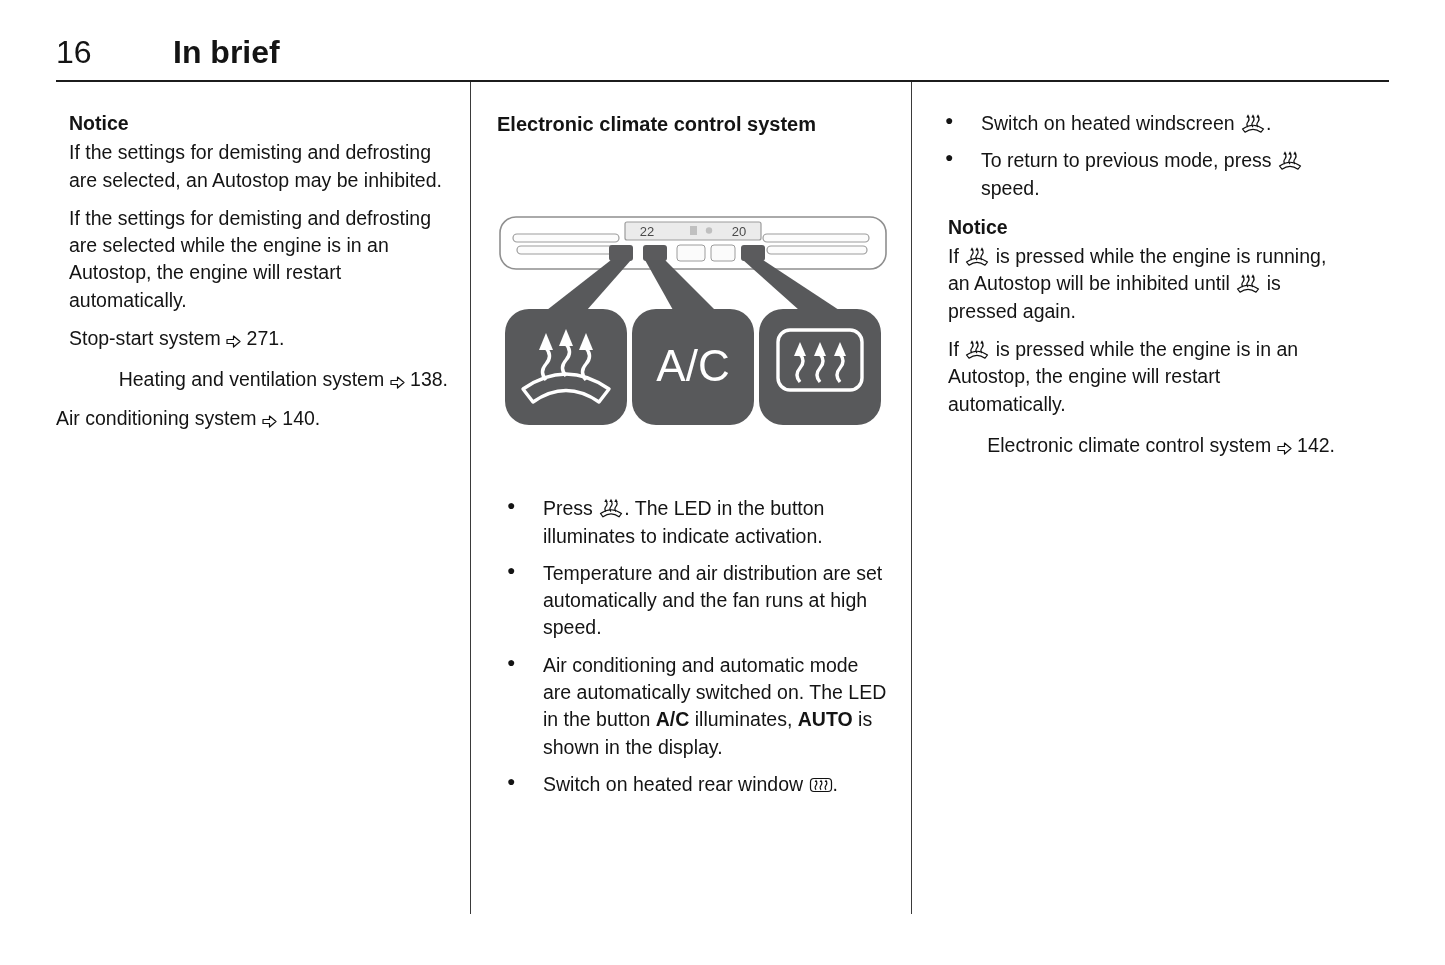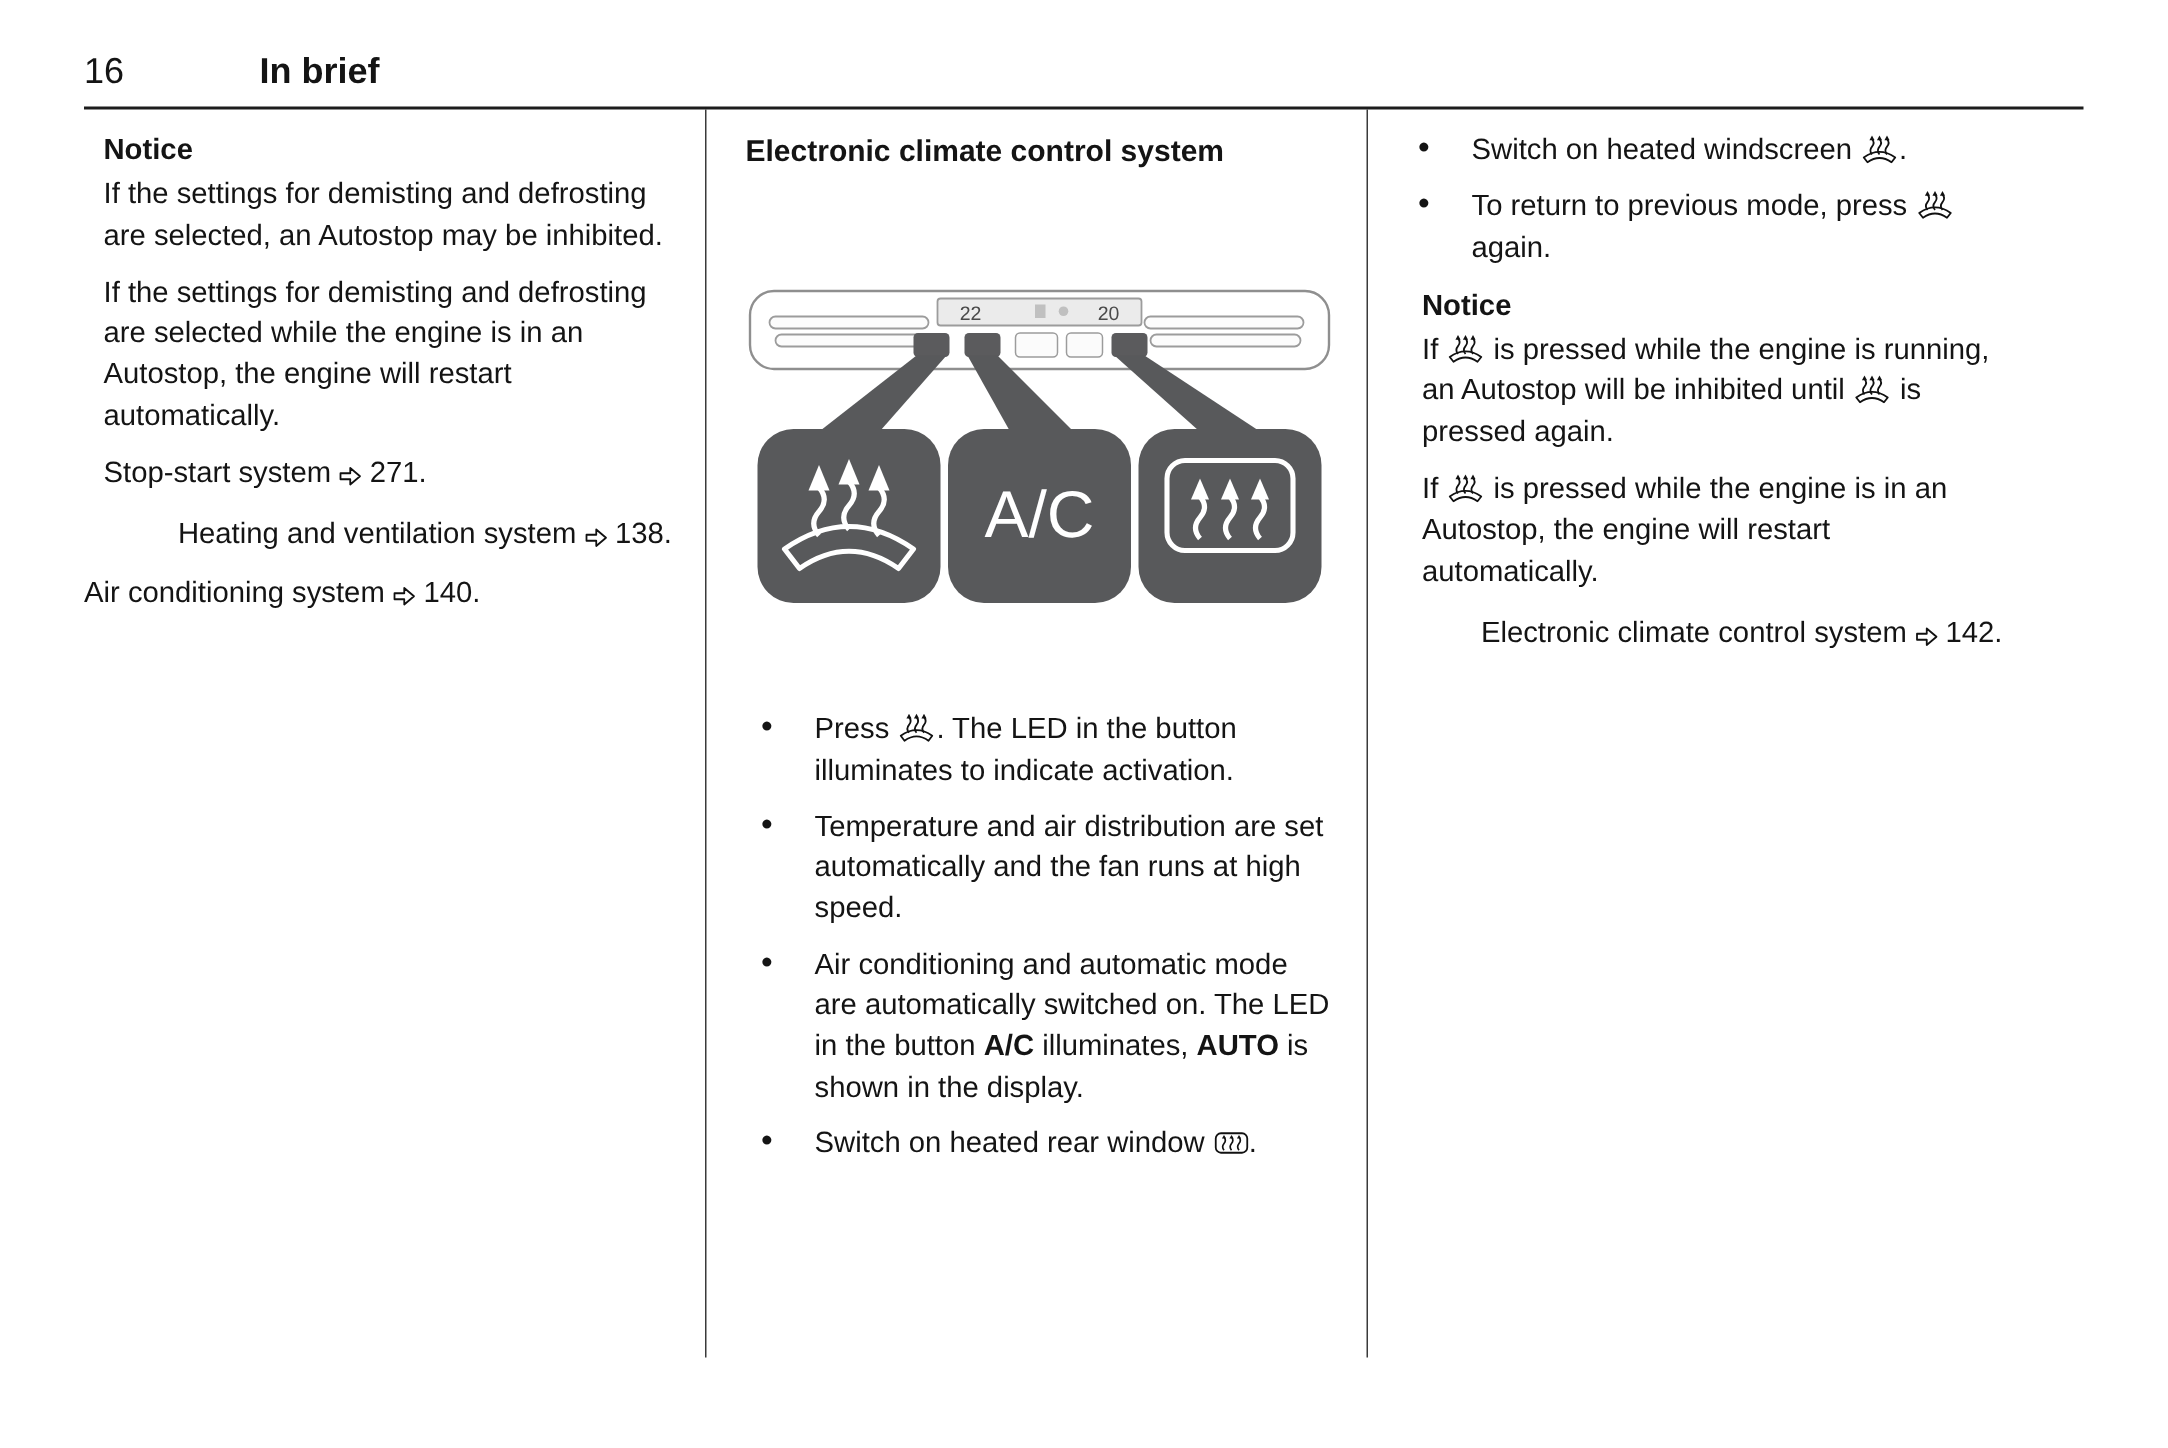--- a/index.html
+++ b/index.html
@@ -10,28 +10,28 @@
     color: #141414;
     font-family: "Liberation Sans", sans-serif;
     overflow: hidden;
   }
   .page { padding: 0 56px; }
 
   header {
     padding-top: 34px;
     display: flex;
     align-items: baseline;
-    font-size: 24px;
+    font-size: 32px;
   }
   .pagenum { width: 117px; font-weight: 400; }
   .ptitle  { font-weight: 700; }
   .rule { border-top: 2px solid #1c1c1c; margin-top: 9px; }
 
   .cols { display: flex; height: 832px; }
-  .col { font-size: 19.5px; line-height: 1.40; padding-top: 14px; }
+  .col { font-size: 19.5px; line-height: 1.40; padding-top: 28px; }
   .col1 { width: 414px; padding-right: 22px; }
   .col2 {
     width: 442px;
     border-left: 1.5px solid #3a3a3a;
     border-right: 1.5px solid #3a3a3a;
     padding-left: 26px; padding-right: 22px;
   }
   .col3 { flex: 1; padding-left: 23px; }
   .col3-inner { max-width: 400px; }
 
@@ -195,21 +195,21 @@
                   <polygon points="16.3,4.5 19.7,4.5 18,1.3" fill="#111"></polygon>
                 </svg></span><span>.</span></div>
           <div class="bullet"><span>To return to previous mode, press </span><span class="inline-icon"><svg width="26" height="20" viewBox="0 0 26 20">
                   <path d="M2.5,16 Q13,8.5 23.5,16 L21,19.2 Q13,13.5 5,19.2 Z" fill="none" stroke="#111" stroke-width="1.2" stroke-linejoin="round"></path>
                   <path d="M8,14 q-2.2,-2.6 0,-5.2 q2.2,-2.6 0,-5.2" fill="none" stroke="#111" stroke-width="1.2"></path>
                   <path d="M13,14 q-2.2,-2.6 0,-5.2 q2.2,-2.6 0,-5.2" fill="none" stroke="#111" stroke-width="1.2"></path>
                   <path d="M18,14 q-2.2,-2.6 0,-5.2 q2.2,-2.6 0,-5.2" fill="none" stroke="#111" stroke-width="1.2"></path>
                   <polygon points="6.3,4.5 9.7,4.5 8,1.3" fill="#111"></polygon>
                   <polygon points="11.3,4.5 14.7,4.5 13,1.3" fill="#111"></polygon>
                   <polygon points="16.3,4.5 19.7,4.5 18,1.3" fill="#111"></polygon>
-                </svg></span><span> again.</span></div>
+                </svg></span><span> speed.</span></div>
         </div>
 
         <div class="notice-block" style="margin-top:12px">
           <div class="heading-bold">Notice</div>
           <p><span>If </span><span class="inline-icon"><svg width="26" height="20" viewBox="0 0 26 20">
                   <path d="M2.5,16 Q13,8.5 23.5,16 L21,19.2 Q13,13.5 5,19.2 Z" fill="none" stroke="#111" stroke-width="1.2" stroke-linejoin="round"></path>
                   <path d="M8,14 q-2.2,-2.6 0,-5.2 q2.2,-2.6 0,-5.2" fill="none" stroke="#111" stroke-width="1.2"></path>
                   <path d="M13,14 q-2.2,-2.6 0,-5.2 q2.2,-2.6 0,-5.2" fill="none" stroke="#111" stroke-width="1.2"></path>
                   <path d="M18,14 q-2.2,-2.6 0,-5.2 q2.2,-2.6 0,-5.2" fill="none" stroke="#111" stroke-width="1.2"></path>
                   <polygon points="6.3,4.5 9.7,4.5 8,1.3" fill="#111"></polygon>

